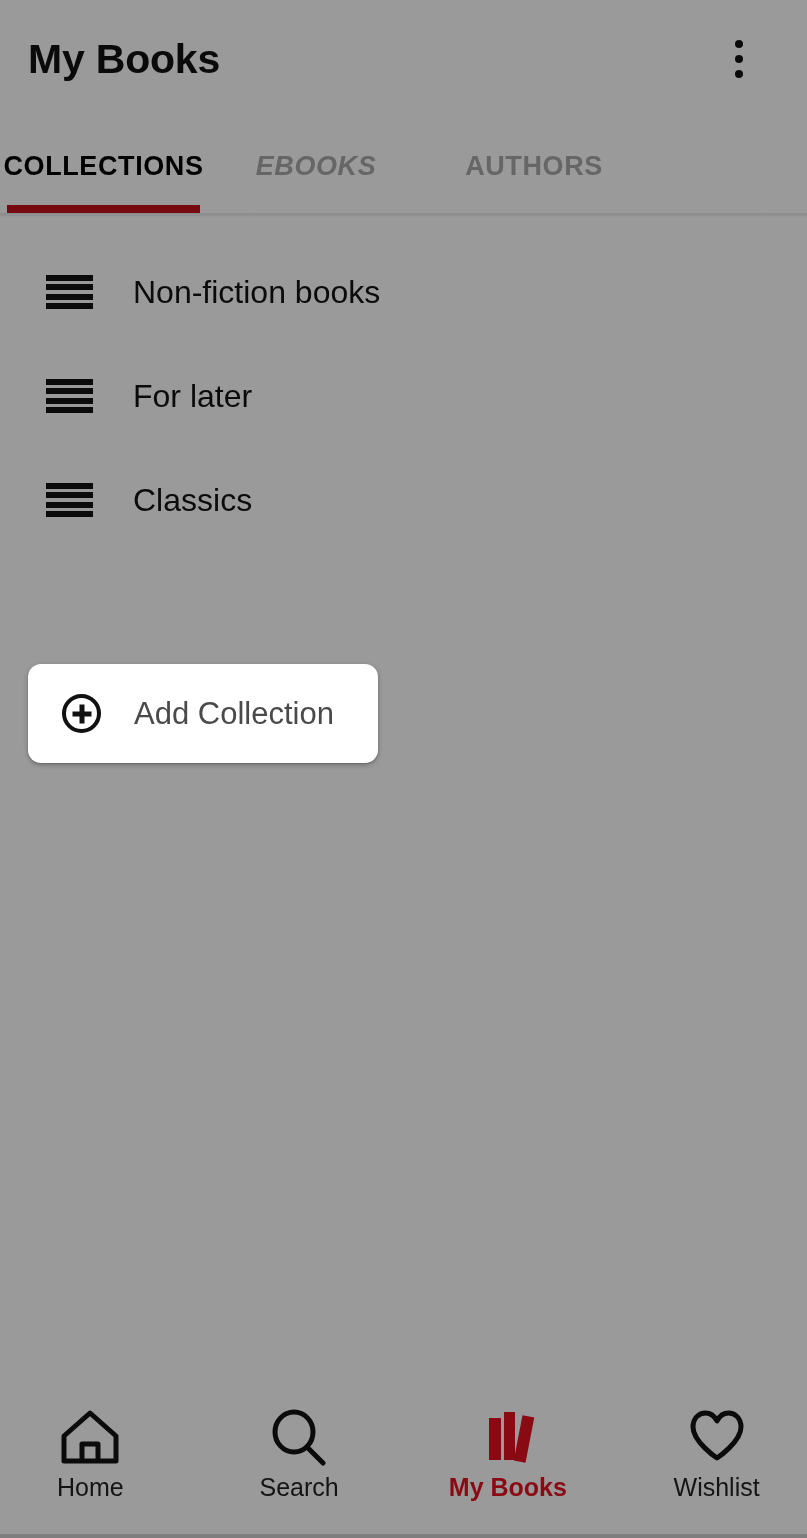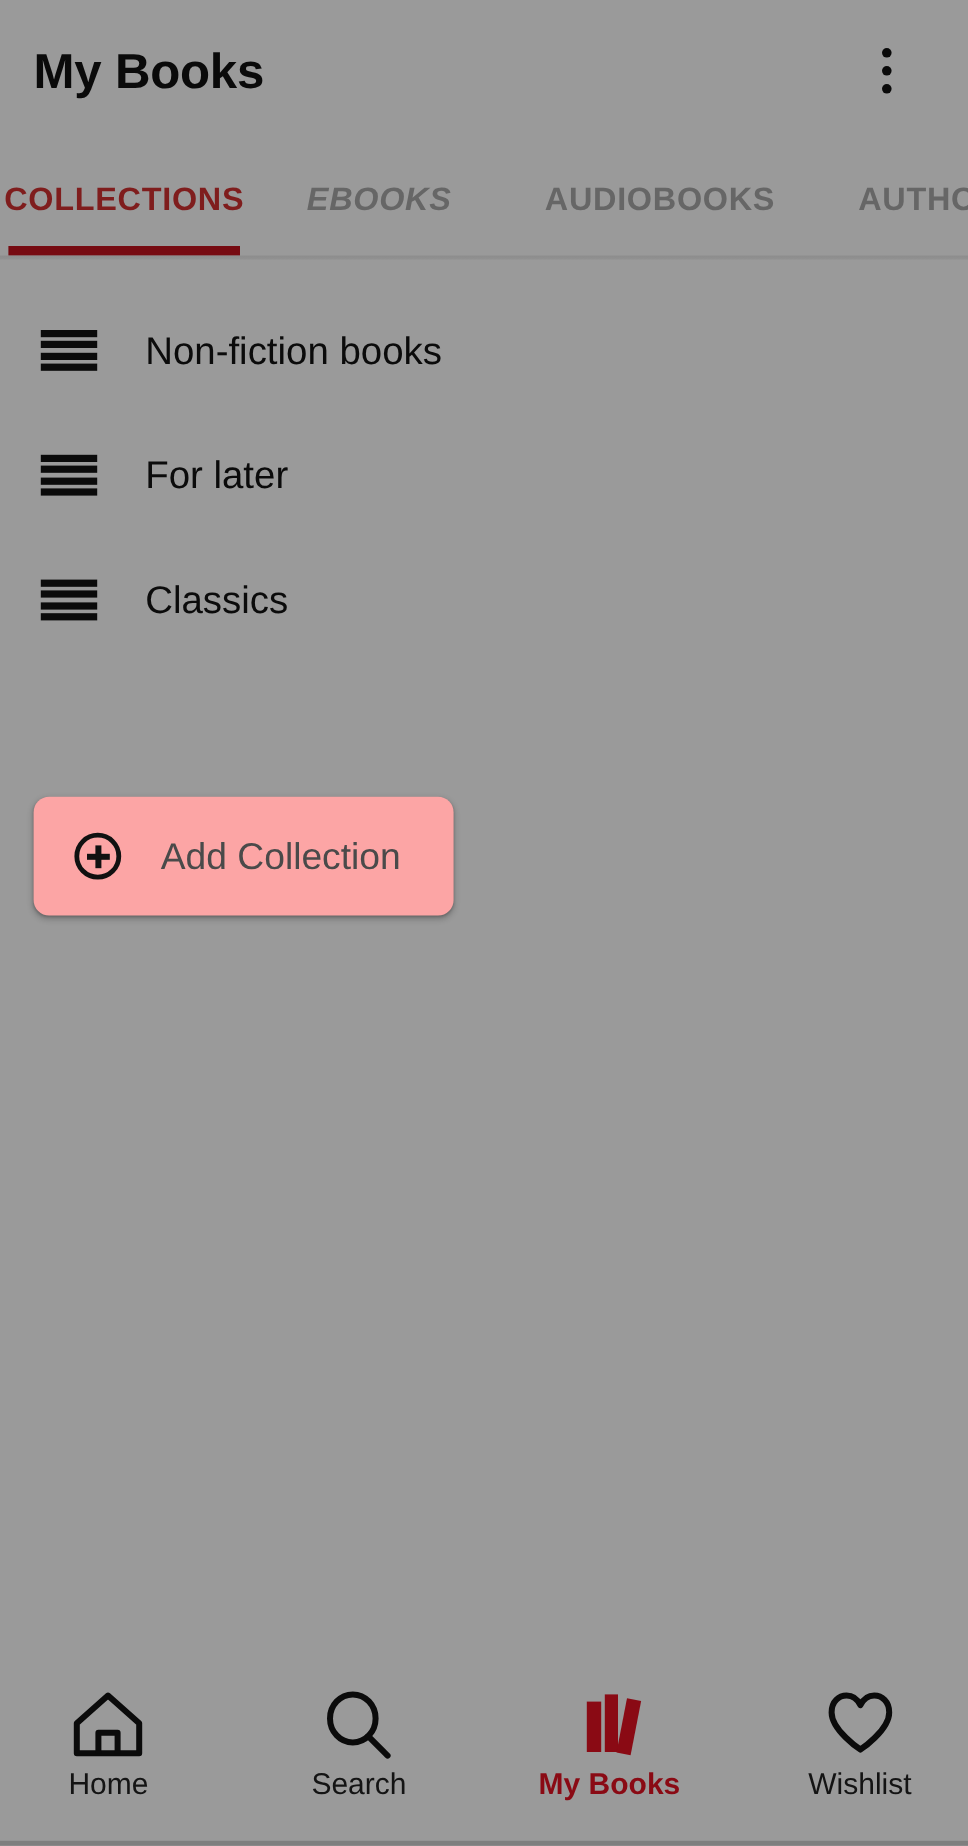--- a/index.html
+++ b/index.html
@@ -76,21 +76,21 @@
     align-items: center;
     justify-content: center;
     font-size: 27px;
     font-weight: bold;
     letter-spacing: 0.6px;
     color: #666666;
     cursor: pointer;
     box-sizing: border-box;
     white-space: nowrap;
   }
-  .tab.active { color: #7f1d1d; }
+  .tab.active { color: #000000; }
   .tab-collections { width: 207px; padding: 0 10px; }
   .tab-ebooks      { width: 218px; font-style: italic; }
   .tab-audiobooks  { width: 250px; }
   .tab-authors     { width: 200px; padding-left: 18px; }
 
   .tab-indicator {
     position: absolute;
     left: 7px;
     top: 87px;
     width: 193px;
@@ -108,21 +108,21 @@
   
   .collection-list {
     position: absolute;
     top: 240px; left: 0;
     width: 807px;
   }
   .collection-item {
     height: 104px;
     display: flex;
     align-items: center;
-    padding-left: 34px;
+    padding-left: 46px;
     box-sizing: border-box;
     cursor: pointer;
   }
   .drag-handle {
     width: 47px;
     height: 34px;
     display: flex;
     flex-direction: column;
     justify-content: space-between;
     cursor: grab;
@@ -142,21 +142,21 @@
     white-space: nowrap;
   }
 
   
   .add-collection {
     position: absolute;
     left: 28px;
     top: 664px;
     width: 350px;
     height: 99px;
-    background: #fca5a5;
+    background: #ffffff;
     border-radius: 13px;
     box-shadow: 0 2px 5px rgba(0,0,0,0.24), 0 1px 2px rgba(0,0,0,0.16);
     display: flex;
     align-items: center;
     padding-left: 34px;
     box-sizing: border-box;
     cursor: pointer;
     text-align: center;
   }
   .plus-circle {
@@ -245,21 +245,20 @@
     <div class="dot"></div>
     <div class="dot"></div>
     <div class="dot"></div>
   </div>
 </div>
 
 <div class="tabbar">
   <div class="tabs-row">
     <div class="tab tab-collections active">COLLECTIONS</div>
     <div class="tab tab-ebooks">EBOOKS</div>
-    <div class="tab tab-audiobooks">AUDIOBOOKS</div>
     <div class="tab tab-authors">AUTHORS</div>
   </div>
   <div class="tab-indicator"></div>
 </div>
 <div class="tab-divider"></div>
 
 <div class="collection-list">
 
   <div class="collection-item">
     <span class="drag-handle">

